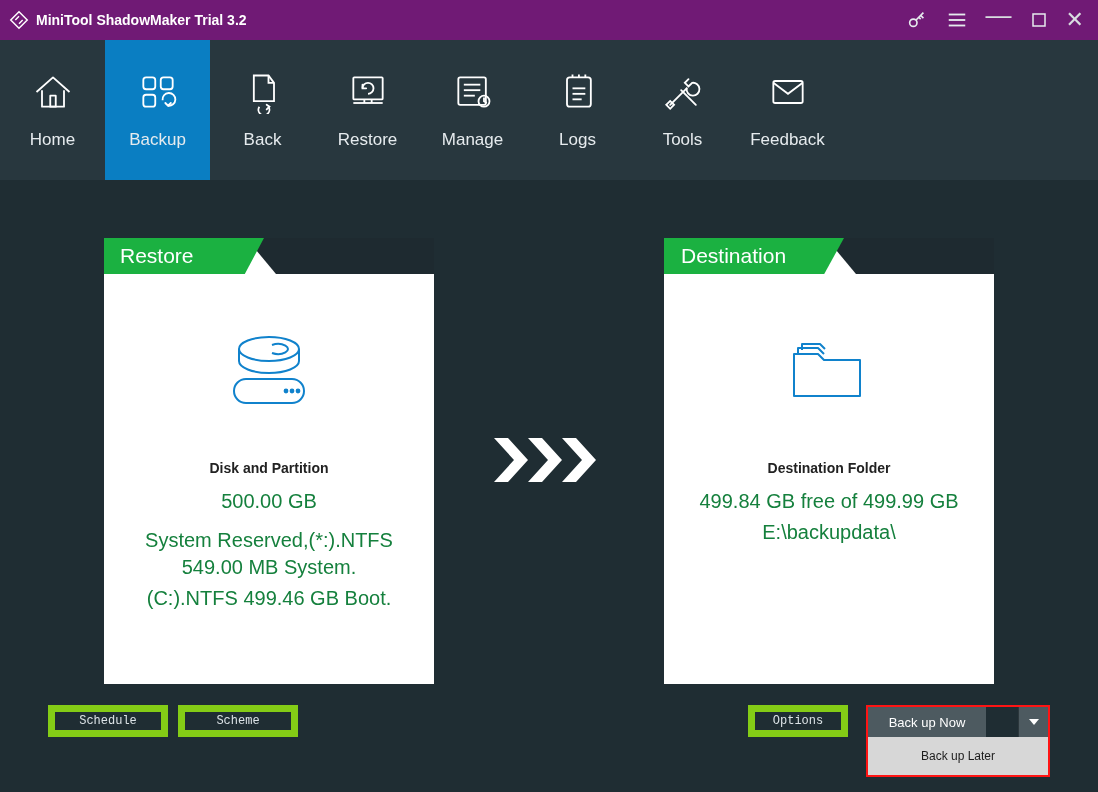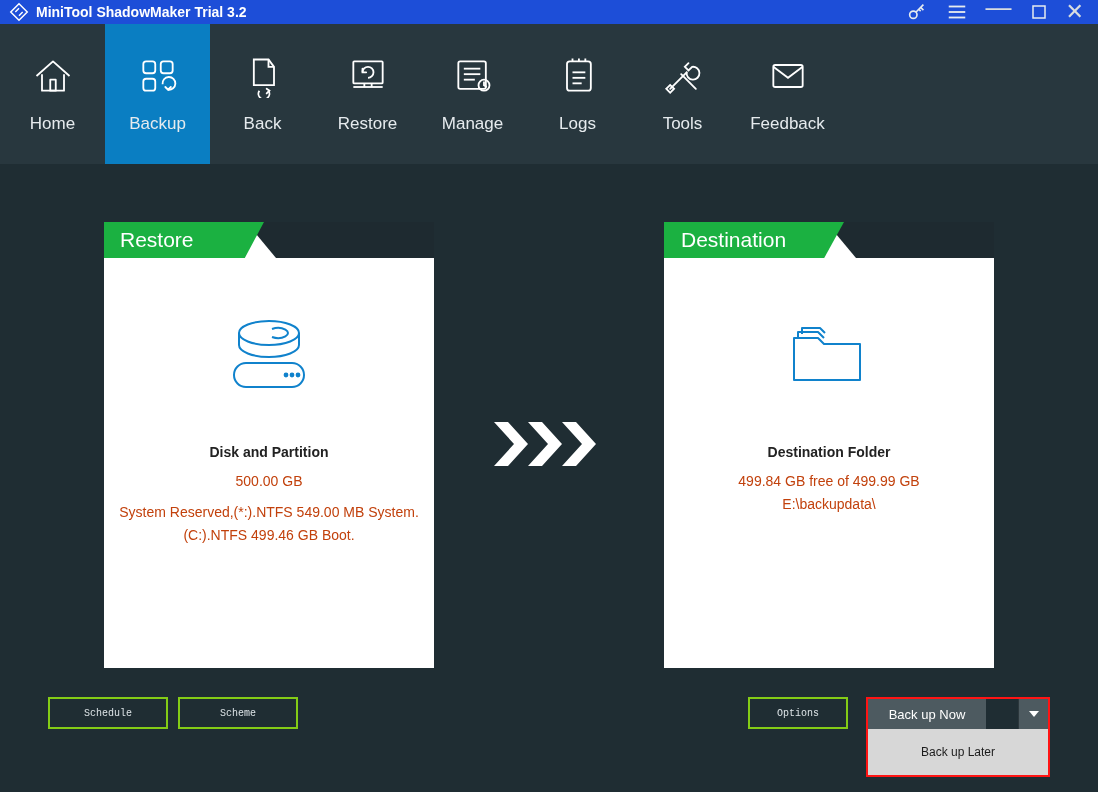--- a/index.html
+++ b/index.html
@@ -1,55 +1,55 @@
 <!DOCTYPE html>
 <html><head>
 <meta charset="utf-8">
 <style>
   * { box-sizing: border-box; margin:0; padding:0; font-family: Arial, Helvetica, sans-serif; }
   body { background:#1f2d33; width:1098px; height:792px; overflow:hidden; color:#fff; }
 
   
-  .titlebar { height:24px; background:#1d4ed8; display:flex; align-items:center; padding:0 8px; }
+  .titlebar { height:40px; background:#701a75; display:flex; align-items:center; padding:0 8px; }
   .title-text { font-size:14px; font-weight:bold; margin-left:6px; }
   .title-spacer { flex:1; }
   .title-controls { display:flex; align-items:center; gap:18px; padding-right:6px; }
   .title-controls span, .title-controls div { color:#d8dde0; font-size:18px; cursor:pointer; }
 
   
   .navbar { height:140px; background:#28373e; display:flex; }
   .nav-item { width:105px; display:flex; flex-direction:column; align-items:center; justify-content:center; gap:16px; cursor:pointer; }
   .nav-item.active { background:#0a7ec2; }
   .nav-item .label { font-size:17px; color:#e6ebee; }
   .nav-icon { width:44px; height:44px; display:flex; align-items:center; justify-content:center; }
 
   
   .main { position:relative; padding-top:58px; display:flex; justify-content:center; align-items:flex-start; gap:60px; }
   .card-wrap { position:relative; }
   .card { width:330px; height:446px; background:#fff; color:#222; display:flex; flex-direction:column; align-items:center; }
   .card-header { position:relative; width:100%; height:36px; }
   .hdr-green { position:absolute; left:0; top:0; height:36px; background:#1bb141; display:flex; align-items:center; padding:0 16px; font-size:21px; color:#fff; }
   .card .iconbox { margin-top:55px; height:85px; display:flex; align-items:center; justify-content:center; }
   .card .title { margin-top:46px; font-weight:bold; font-size:14px; }
-  .card .line { margin-top:12px; font-size:14px; text-align:center; color:#c2410c; padding:0 12px; line-height:1.35;}
+  .card .line { margin-top:12px; font-size:20px; text-align:center; color:#15803d; padding:0 12px; line-height:1.35;}
   .card .line.sm { margin-top:4px; }
 
   .arrows { margin-top:200px; display:flex; align-items:center; }
 
   
   .bottombar { position:absolute; bottom:15px; left:0; right:0; padding:0 48px; display:flex; align-items:flex-start; }
-  .sbtn { height:32px; width:120px; border:2px solid #84cc16; background:transparent; color:#dce3e6; font-family:'Courier New',monospace; font-size:10px; display:flex; align-items:center; justify-content:center; cursor:pointer; margin-right:10px;}
+  .sbtn { height:32px; width:120px; border:7px solid #84cc16; background:transparent; color:#dce3e6; font-family:'Courier New',monospace; font-size:12px; display:flex; align-items:center; justify-content:center; cursor:pointer; margin-right:10px;}
   .sbtn.options{ width:100px; margin-right:18px;}
   .bot-spacer{flex:1;}
   .highlight{ border:2px solid #ff1414; }
   .split-wrap{ display:flex; flex-direction:column; }
   .split-top{ display:flex; height:30px; width:180px;gap:32px;}
   .split-main{ flex:1; background:#4d5a60; color:#fff; display:flex; align-items:center; justify-content:center; font-size:13px; cursor:pointer;}
   .split-caret{ width:30px; background:#4d5a60; border-left:1px solid #2c373c; display:flex; align-items:center; justify-content:center; cursor:pointer;}
-  .split-menu{ width:180px; height:46px; background:#d7d7d7; color:#1c1c1c; display:flex; align-items:center; justify-content:center; font-size:12px; cursor:pointer;}
+  .split-menu{ width:180px; height:38px; background:#d7d7d7; color:#1c1c1c; display:flex; align-items:center; justify-content:center; font-size:12px; cursor:pointer;}
 
   svg { display:block; }
 </style>
 </head>
 <body>
 
 <div class="titlebar">
   <span>
     <svg width="22" height="22" viewBox="0 0 24 24">
         <g stroke="#fff" stroke-width="1.6" fill="none">

